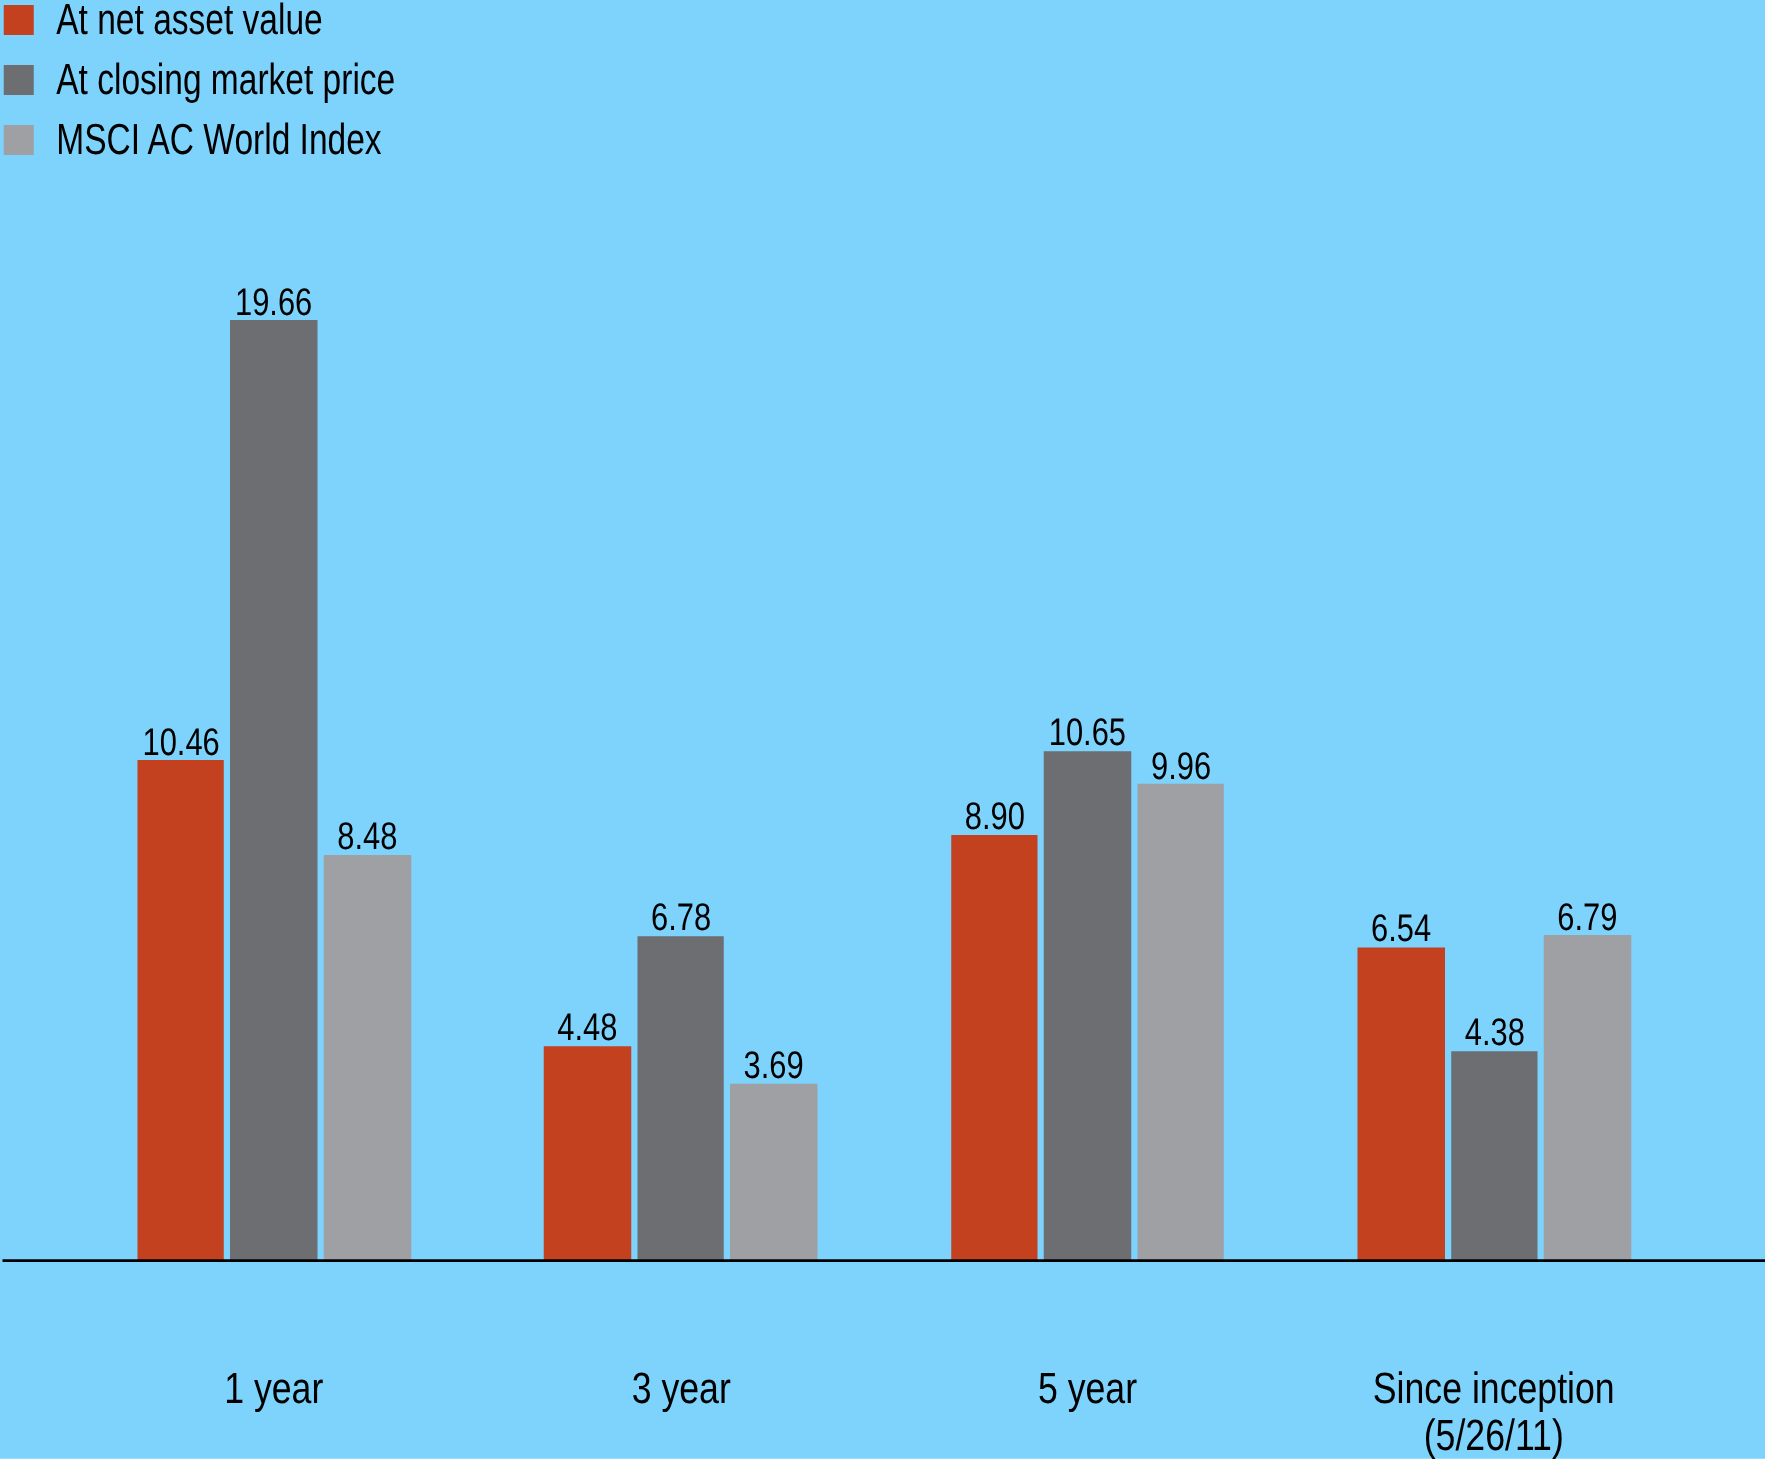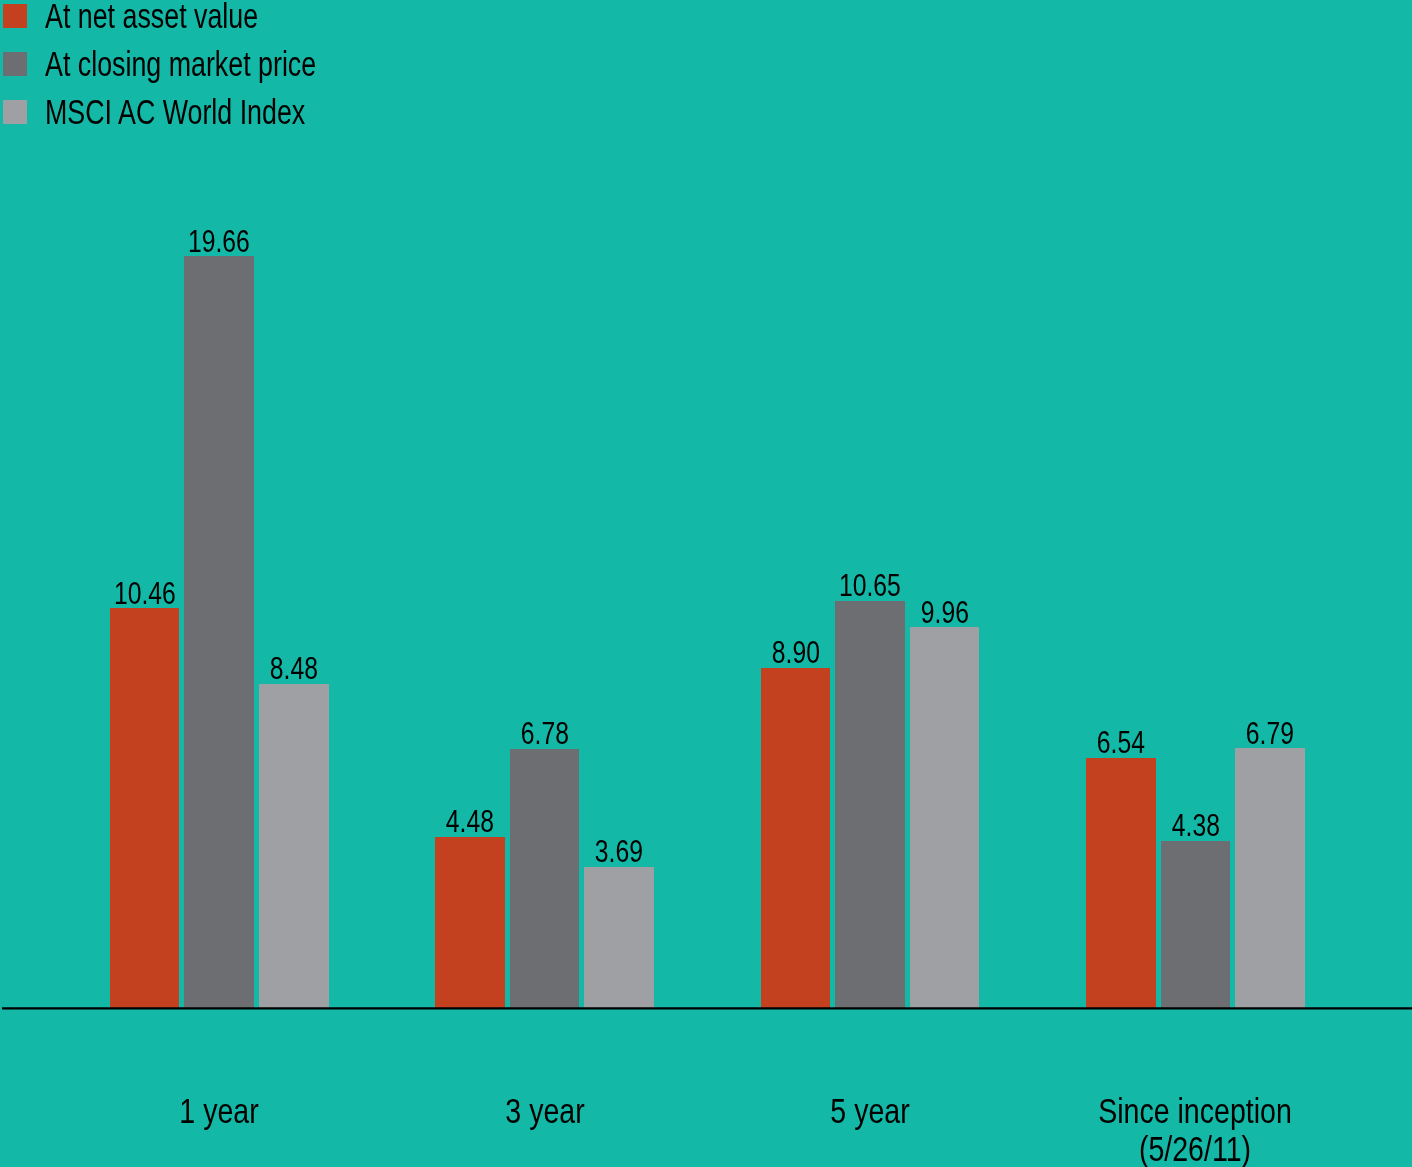--- a/index.html
+++ b/index.html
@@ -14,21 +14,21 @@
     overflow: hidden;
     font-family: "Liberation Sans", sans-serif;
     color: #000000;
   }
   #chart {
     position: absolute;
     left: 0;
     top: 0;
     width: 1412px;
     height: 1167px;
-    background: #14b8a6;
+    background: #7dd3fc;
   }
 
   
   .legend { position: absolute; left: 0; top: 0; }
   .legend-item { position: absolute; left: 0; }
   .legend-swatch {
     position: absolute;
     left: 2.55px;
     top: 0;
     width: 24.35px;

